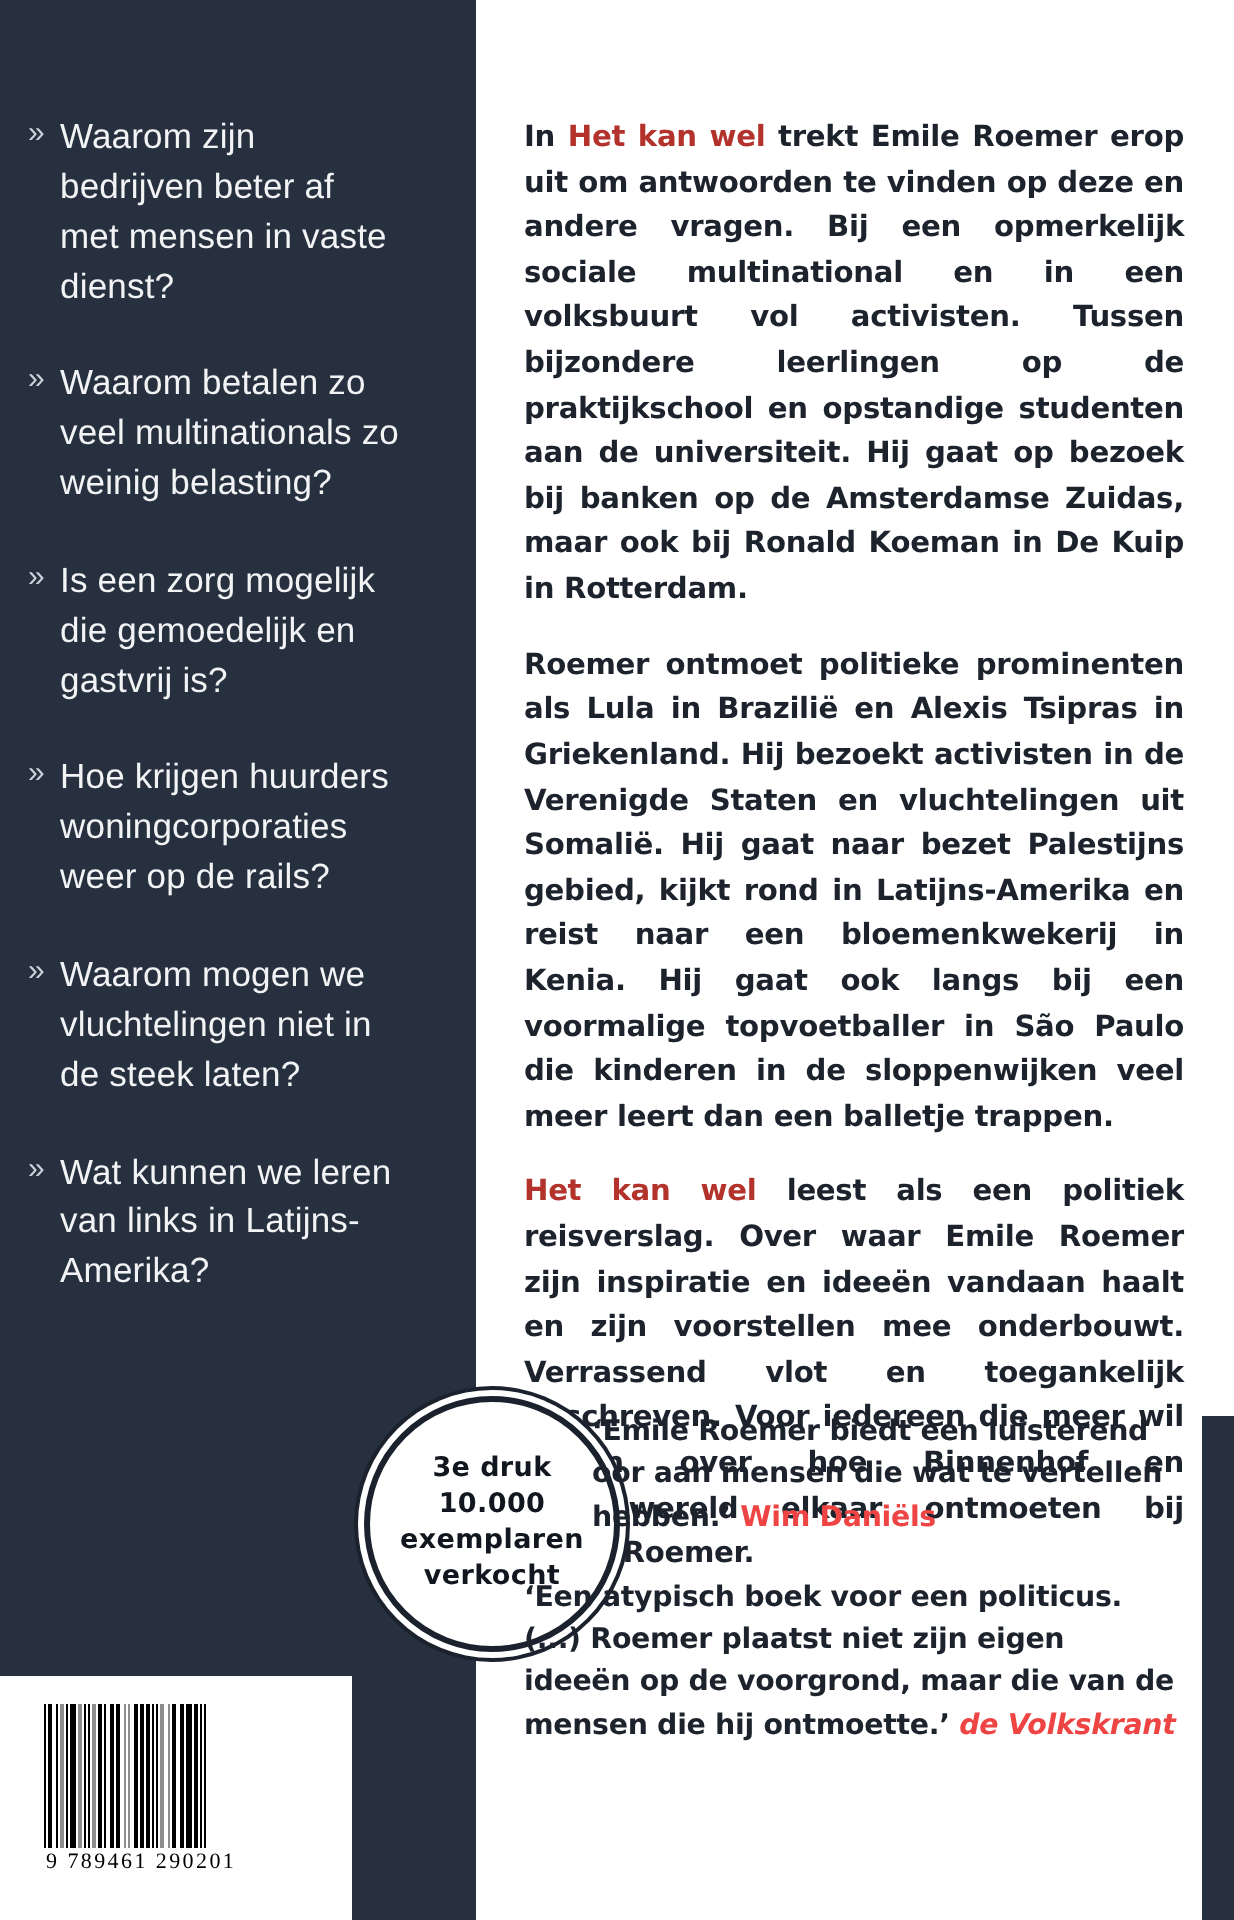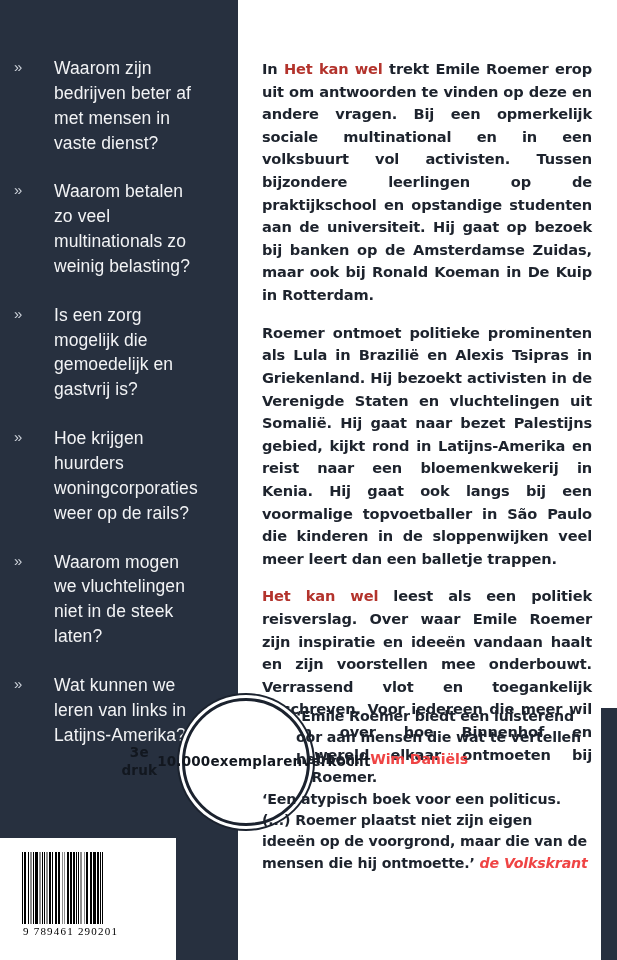--- a/index.html
+++ b/index.html
@@ -71,21 +71,20 @@
   }
   .q-bullet {
     flex: 0 0 auto;
     width: 16px;
     color: #cdd2da;
     font-size: 15px;
     line-height: 1.52;
   }
   .q-text {
     flex: 1 1 auto;
-    margin-left: 24px;
   }
 
   
   .body-col {
     position: absolute;
     left: 262px;
     top: 58px;
     width: 330px;
   }
   .body-par {
@@ -141,21 +140,21 @@
     position: absolute;
     left: 182px;
     top: 698px;
     width: 128px;
     height: 128px;
     border-radius: 50%;
     background: #ffffff;
     border: 3px solid #1b222e;
     box-shadow: 0 0 0 3px #ffffff, 0 0 0 5px #1b222e;
     display: flex;
-    flex-direction: row;
+    flex-direction: column;
     align-items: center;
     justify-content: center;
     box-sizing: border-box;
   }
   .seal-line {
     color: #12171f;
     font-family: "DejaVu Sans", sans-serif;
     font-size: 13.5px;
     font-weight: bold;
     line-height: 1.32;

